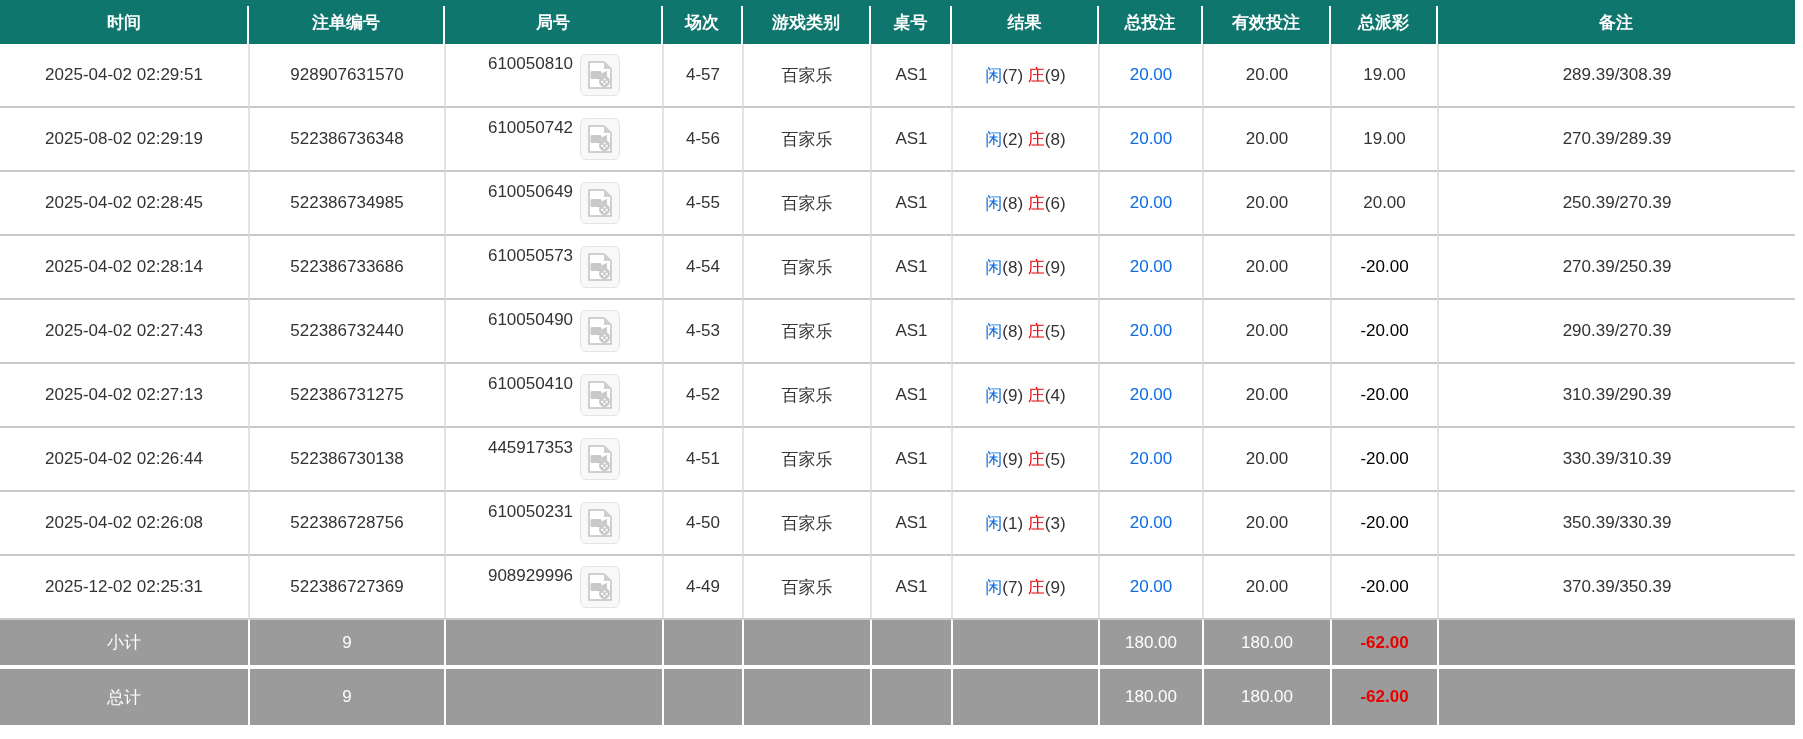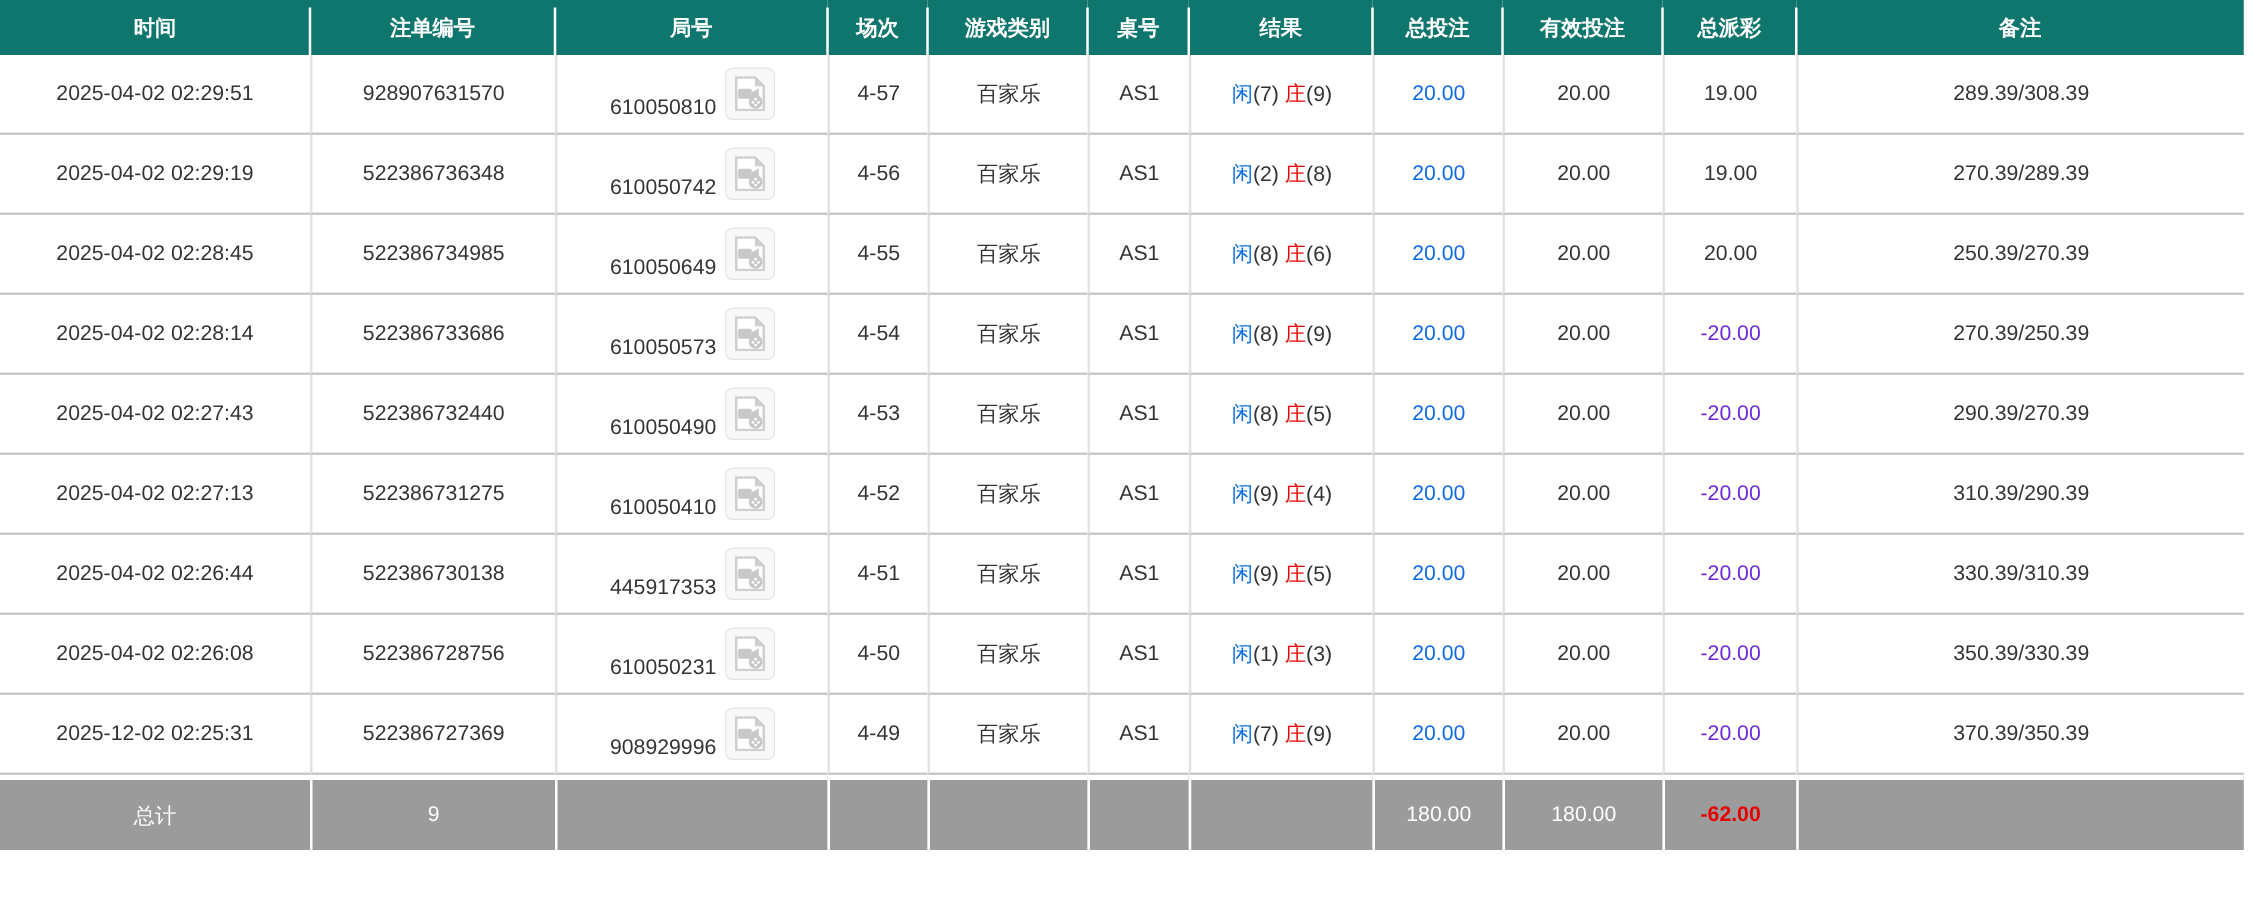--- a/index.html
+++ b/index.html
@@ -13,26 +13,26 @@
   thead th { height:44px; background:#0f766e; color:#ffffff; font-weight:bold;
              position:relative; }
   thead th + th::before { content:""; position:absolute; left:-1px; top:6px; bottom:0;
              width:2px; background:#ffffff; }
 
   
   tbody.data td { height:64px; background:#ffffff; border-bottom:2px solid #c9c9c9; }
   tbody.data td + td { border-left:2px solid #e2e2e2; }
 
   .blue-val { color:#0d6ce0; cursor:pointer; }
-  .payout[data-sign="neg"] { color:#6d28d9; }
+  .payout[data-sign="neg"] { color:#000000; }
   .res-player { color:#0d6ce0; }
   .res-banker { color:#e80000; }
   .res-pts { color:#333; }
 
-  .round-wrap { display:flex; align-items:flex-end; justify-content:center; gap:7px; }
+  .round-wrap { display:flex; align-items:flex-start; justify-content:center; gap:7px; }
   .video-btn { width:40px; height:42px; border:1px solid #e4e4e4; border-radius:6px;
                background:#f8f8f8; display:inline-flex; align-items:center;
                justify-content:center; cursor:pointer; }
 
   
   tbody.foot td { background:#9b9b9b; color:#fdfdfd; height:45px; }
   tbody.foot td + td { border-left:2px solid #ffffff; }
   tbody.foot tr.grand td { border-top:4px solid #ffffff; height:60px;margin-left:11px; }
   tbody.foot .payout[data-sign="neg"] { color:#e80000; font-weight:bold; }
 </style>
@@ -100,21 +100,21 @@
         <span class="res-player">闲</span><span class="res-pts">(7)</span>
         <span class="res-banker">庄</span><span class="res-pts">(9)</span>
       </td>
       <td><span class="blue-val">20.00</span></td>
       <td>20.00</td>
       <td class="payout" data-sign="pos">19.00</td>
       <td>289.39/308.39</td>
     </tr>
 
     <tr>
-      <td>2025-04-02 02:29:19</td>
+      <td>2025-08-02 02:29:19</td>
       <td>522386736348</td>
       <td>
         <div class="round-wrap">
           <span>610050742</span>
           <span class="video-btn">
               <svg width="26" height="28" viewBox="0 0 26 28">
                 <path d="M2 1 h15 l7 7 v19 H2 Z" fill="#ffffff" stroke="#cfcfcf" stroke-width="2"></path>
                 <path d="M17 1 l7 7 h-7 Z" fill="#cfcfcf"></path>
                 <rect x="3.5" y="10" width="11" height="8" rx="1.5" fill="#c9c9c9"></rect>
                 <path d="M14.5 12.5 l5.5 -2.7 v8.4 l-5.5 -2.7 Z" fill="#c9c9c9"></path>
@@ -374,20 +374,33 @@
       </td>
       <td><span class="blue-val">20.00</span></td>
       <td>20.00</td>
       <td class="payout" data-sign="neg">-20.00</td>
       <td>370.39/350.39</td>
     </tr>
 
   </tbody>
 
   <tbody class="foot">
+    <tr>
+      <td>小计</td>
+      <td>9</td>
+      <td></td>
+      <td></td>
+      <td></td>
+      <td></td>
+      <td></td>
+      <td>180.00</td>
+      <td>180.00</td>
+      <td class="payout" data-sign="neg">-62.00</td>
+      <td></td>
+    </tr>
     <tr class="grand">
       <td>总计</td>
       <td>9</td>
       <td></td>
       <td></td>
       <td></td>
       <td></td>
       <td></td>
       <td>180.00</td>
       <td>180.00</td>

